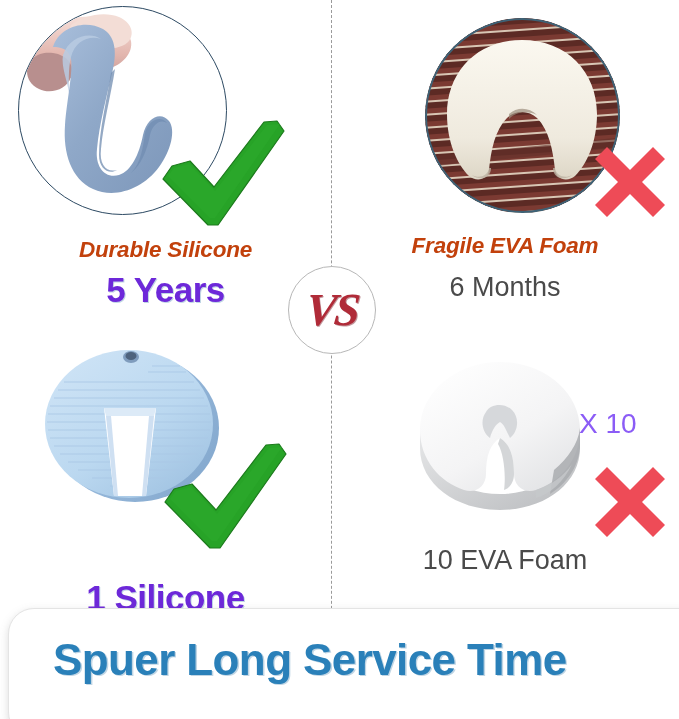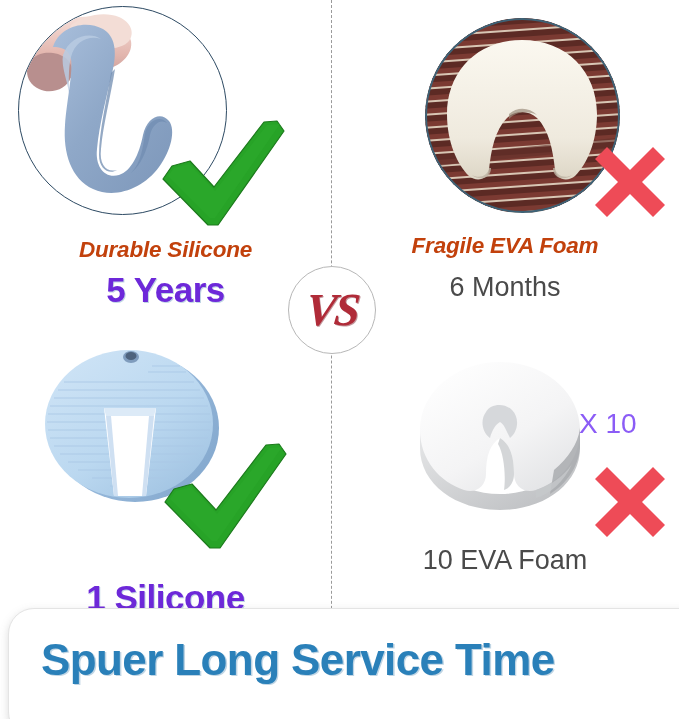--- a/index.html
+++ b/index.html
@@ -131,21 +131,21 @@
     justify-content: flex-start;
     padding-top: 26px;
     box-sizing: border-box;
   }
   #banner .banner-text {
     font-weight: bold;
     font-size: 44px;
     color: #2a80b9;
     letter-spacing: -0.6px;
     white-space: nowrap;
-    padding-left: 32px;
+    padding-left: 44px;
     text-shadow: 1.4px 1.4px 0 rgba(150,185,210,0.6);
   }
 </style>
 </head>
 <body>
 
 <div id="infographic">
 
   <div class="divider"></div>
 

